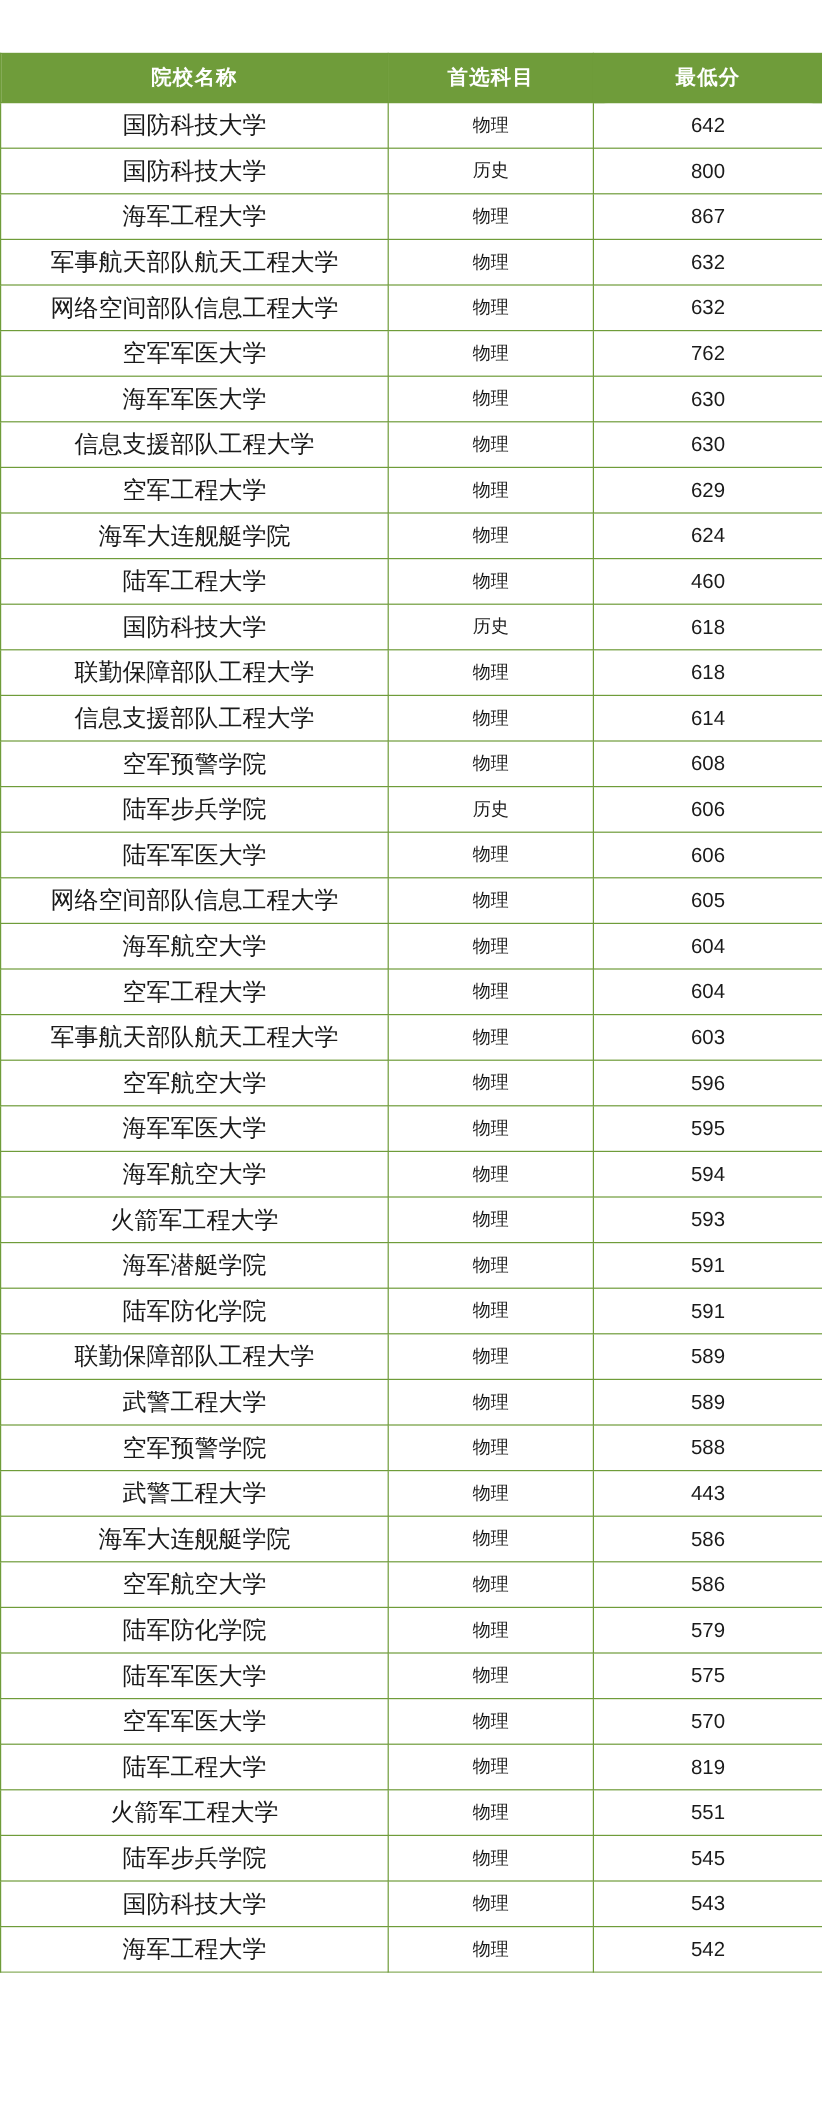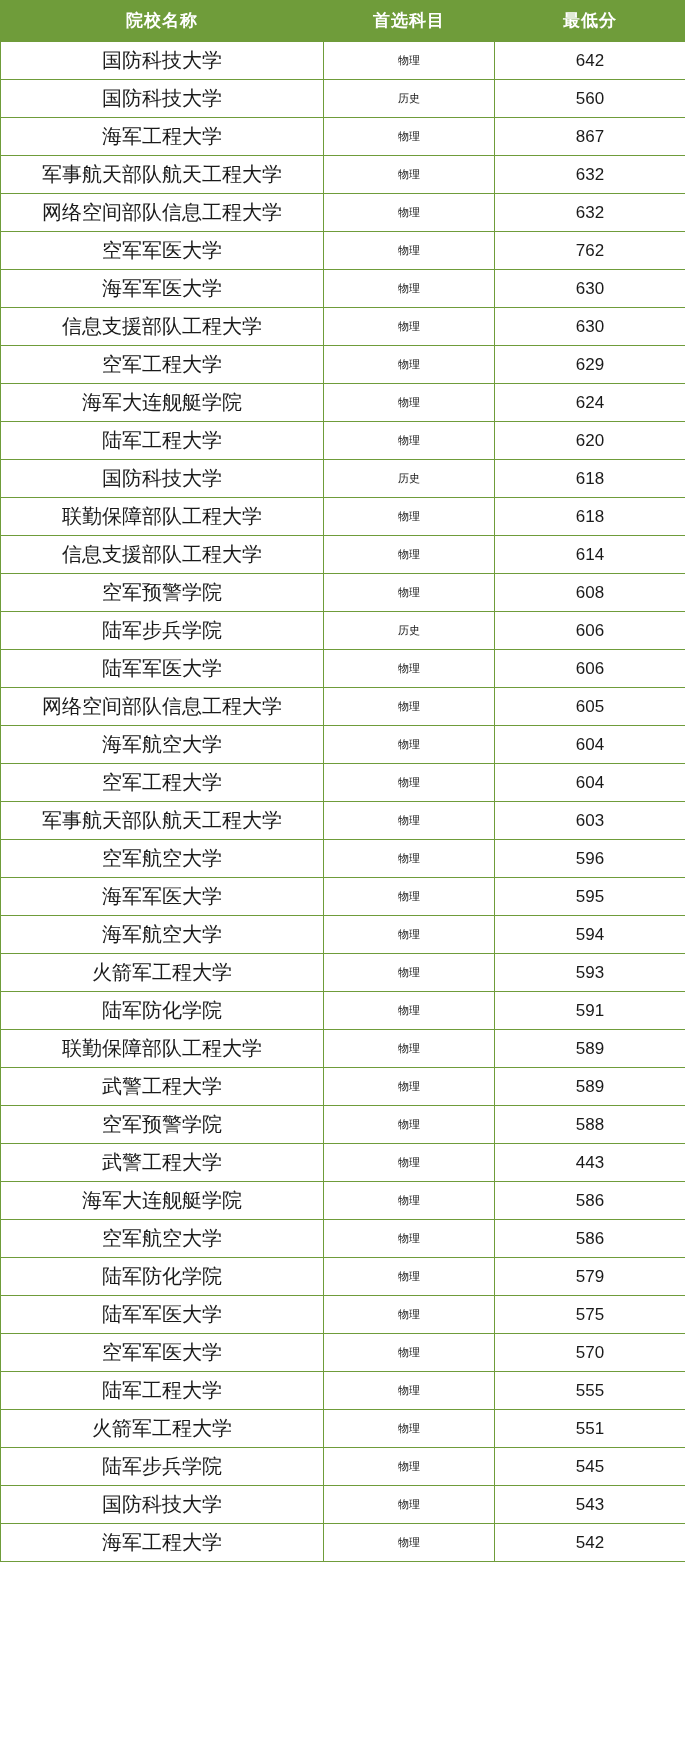--- a/index.html
+++ b/index.html
@@ -8,20 +8,21 @@
     background: #ffffff;
   }
   body {
     font-family: "Liberation Sans", "DejaVu Sans", sans-serif;
     width: 685px;
   }
   .table-wrap {
     width: 685px;
     box-sizing: border-box;
     padding: 0;
+    margin-top: 44px;
   }
   table.score-table {
     border-collapse: collapse;
     width: 685px;
     table-layout: fixed;
   }
   table.score-table col.c-name  { width: 323px; }
   table.score-table col.c-subj  { width: 171px; }
   table.score-table col.c-score { width: 191px; }
 
@@ -46,21 +47,21 @@
     color: #1a1a1a;
     border: 1px solid #6f9c3a;
     background: #ffffff;
     white-space: nowrap;
     overflow: hidden;
   }
   table.score-table tbody td.name {
     font-size: 20px;
   }
   table.score-table tbody td.subject {
-    font-size: 11px;
+    font-size: 15px;
   }
   table.score-table tbody td.score {
     font-size: 17px;
     border-radius: 12px;
   }
 </style>
 </head>
 <body>
 
 <div class="table-wrap">
@@ -79,21 +80,21 @@
     </thead>
     <tbody id="table-body">
         <tr>
           <td class="name">国防科技大学</td>
           <td class="subject">物理</td>
           <td class="score">642</td>
         </tr>
         <tr>
           <td class="name">国防科技大学</td>
           <td class="subject">历史</td>
-          <td class="score">560</td>
+          <td class="score">800</td>
         </tr>
         <tr>
           <td class="name">海军工程大学</td>
           <td class="subject">物理</td>
           <td class="score">867</td>
         </tr>
         <tr>
           <td class="name">军事航天部队航天工程大学</td>
           <td class="subject">物理</td>
           <td class="score">632</td>
@@ -124,21 +125,21 @@
           <td class="score">629</td>
         </tr>
         <tr>
           <td class="name">海军大连舰艇学院</td>
           <td class="subject">物理</td>
           <td class="score">624</td>
         </tr>
         <tr>
           <td class="name">陆军工程大学</td>
           <td class="subject">物理</td>
-          <td class="score">620</td>
+          <td class="score">460</td>
         </tr>
         <tr>
           <td class="name">国防科技大学</td>
           <td class="subject">历史</td>
           <td class="score">618</td>
         </tr>
         <tr>
           <td class="name">联勤保障部队工程大学</td>
           <td class="subject">物理</td>
           <td class="score">618</td>
@@ -197,20 +198,25 @@
           <td class="name">海军航空大学</td>
           <td class="subject">物理</td>
           <td class="score">594</td>
         </tr>
         <tr>
           <td class="name">火箭军工程大学</td>
           <td class="subject">物理</td>
           <td class="score">593</td>
         </tr>
         <tr>
+          <td class="name">海军潜艇学院</td>
+          <td class="subject">物理</td>
+          <td class="score">591</td>
+        </tr>
+        <tr>
           <td class="name">陆军防化学院</td>
           <td class="subject">物理</td>
           <td class="score">591</td>
         </tr>
         <tr>
           <td class="name">联勤保障部队工程大学</td>
           <td class="subject">物理</td>
           <td class="score">589</td>
         </tr>
         <tr>
@@ -249,21 +255,21 @@
           <td class="score">575</td>
         </tr>
         <tr>
           <td class="name">空军军医大学</td>
           <td class="subject">物理</td>
           <td class="score">570</td>
         </tr>
         <tr>
           <td class="name">陆军工程大学</td>
           <td class="subject">物理</td>
-          <td class="score">555</td>
+          <td class="score">819</td>
         </tr>
         <tr>
           <td class="name">火箭军工程大学</td>
           <td class="subject">物理</td>
           <td class="score">551</td>
         </tr>
         <tr>
           <td class="name">陆军步兵学院</td>
           <td class="subject">物理</td>
           <td class="score">545</td>

